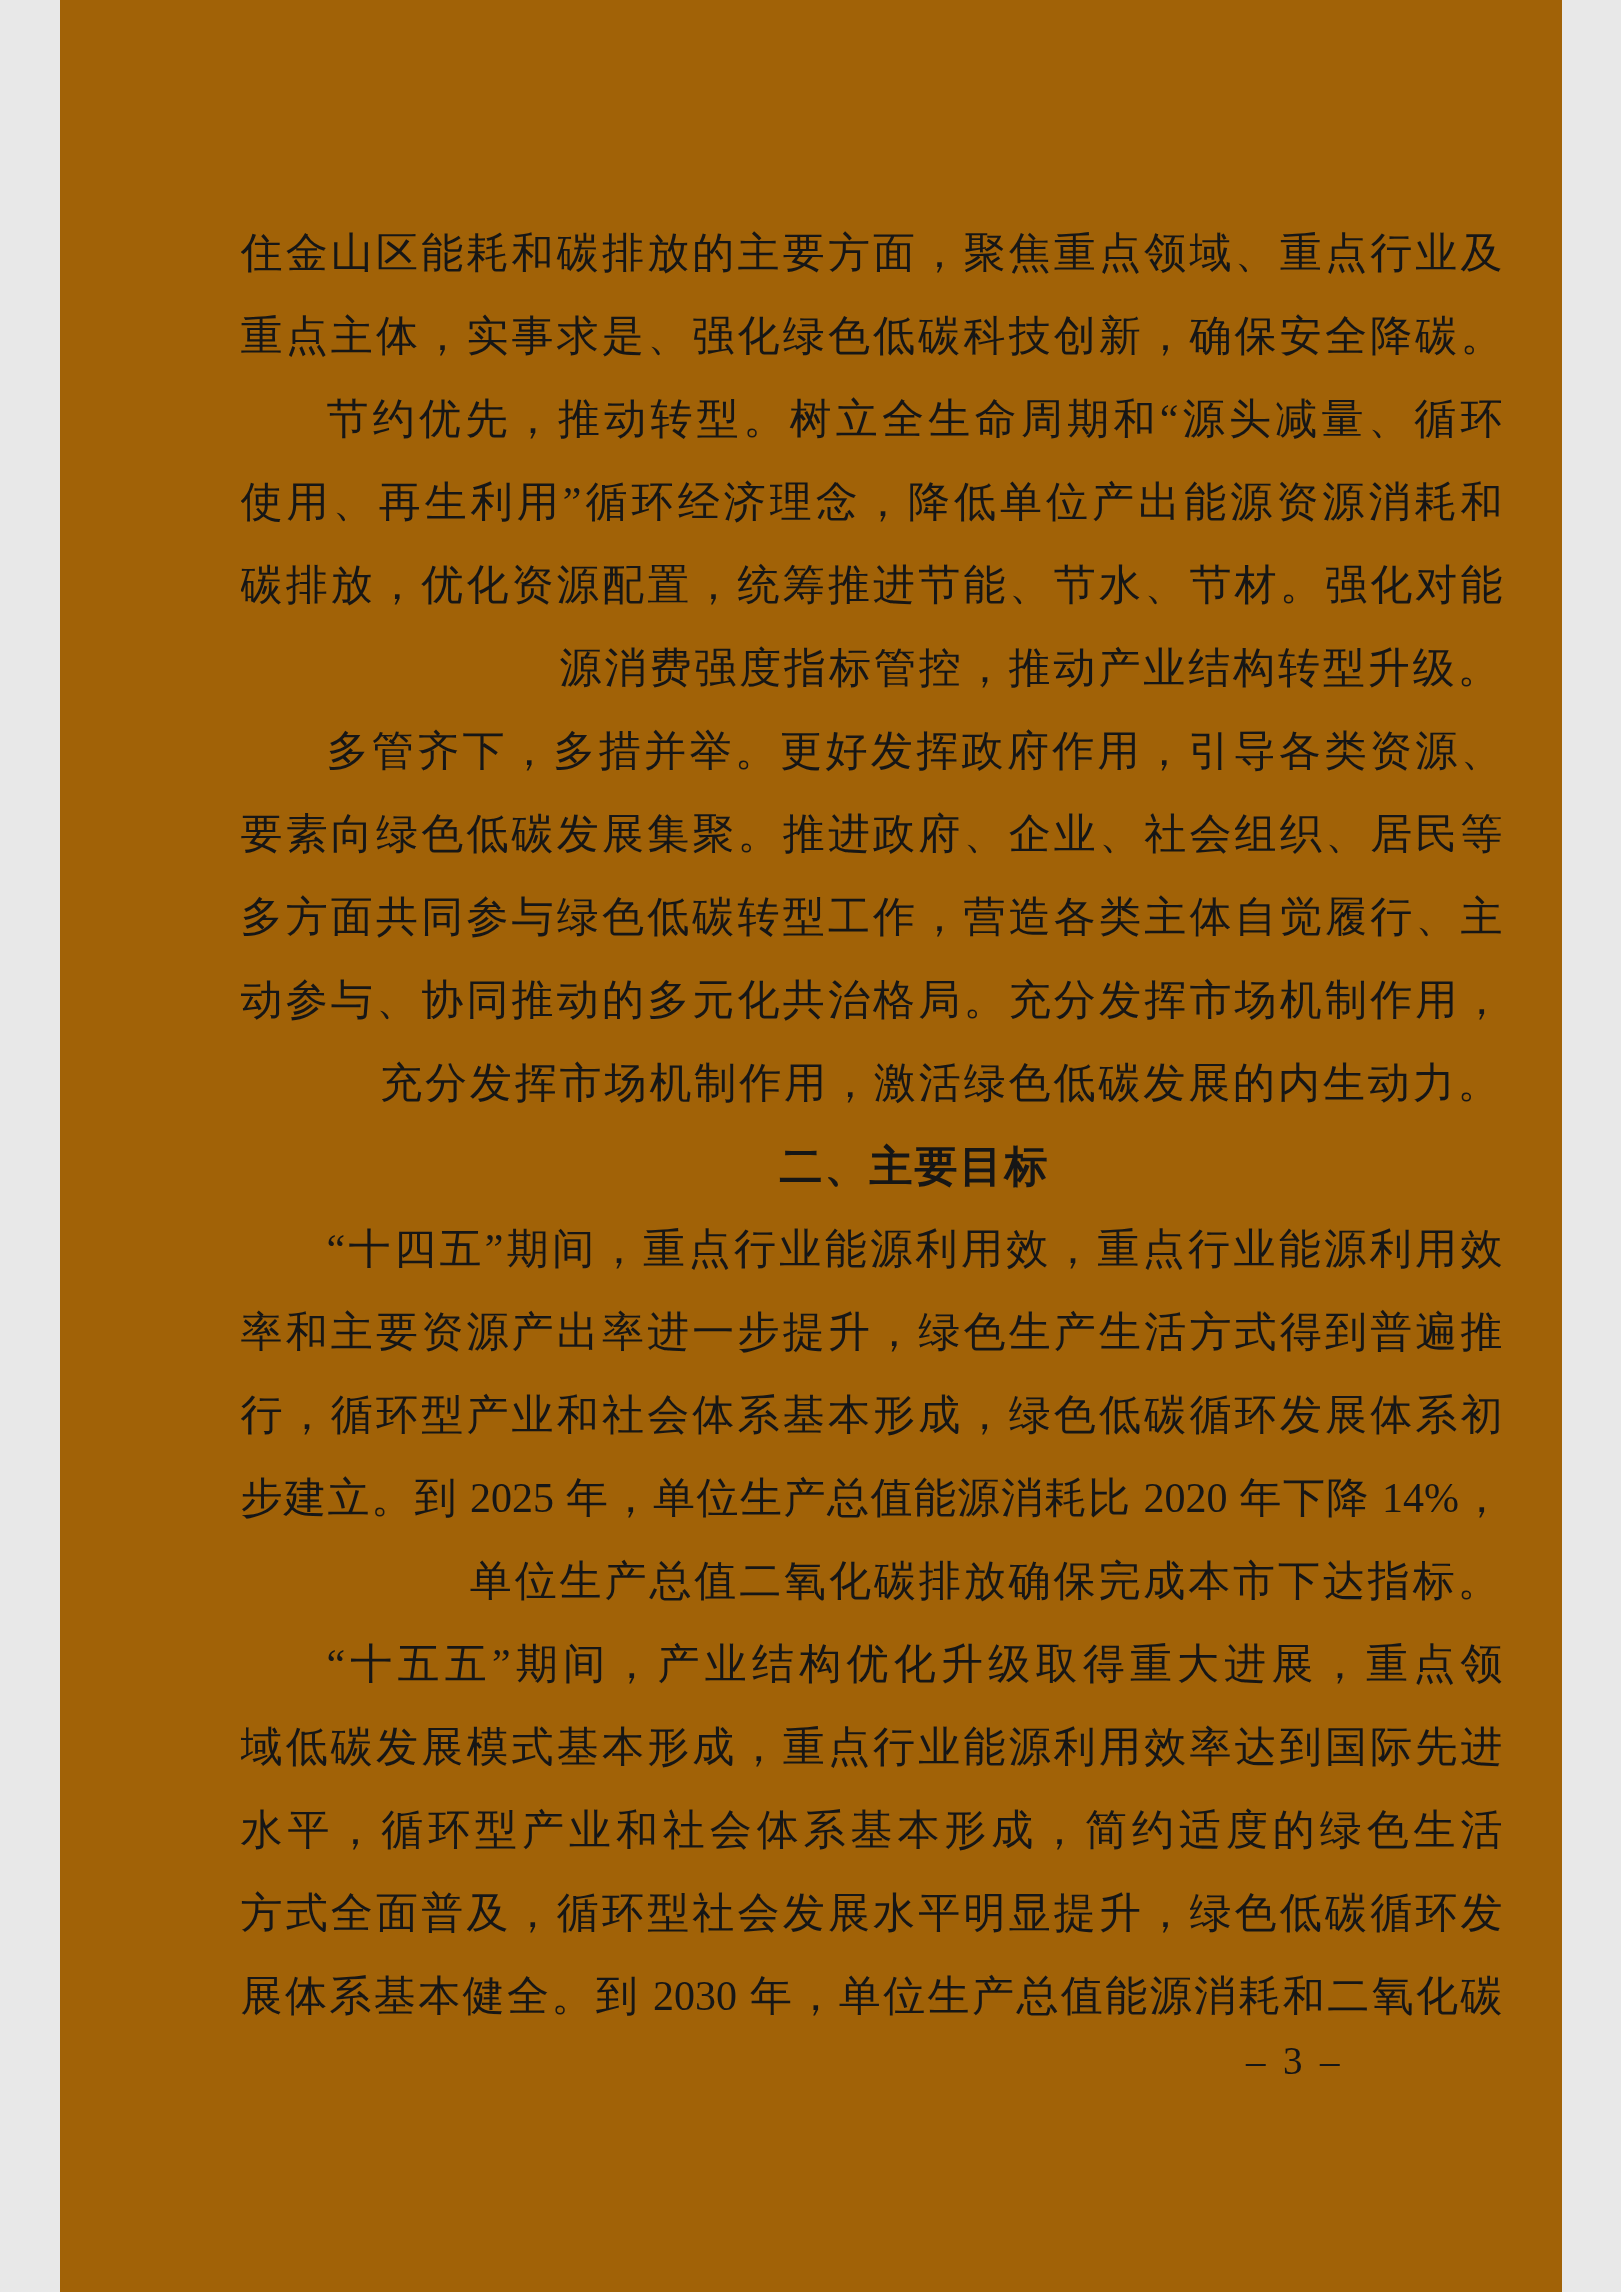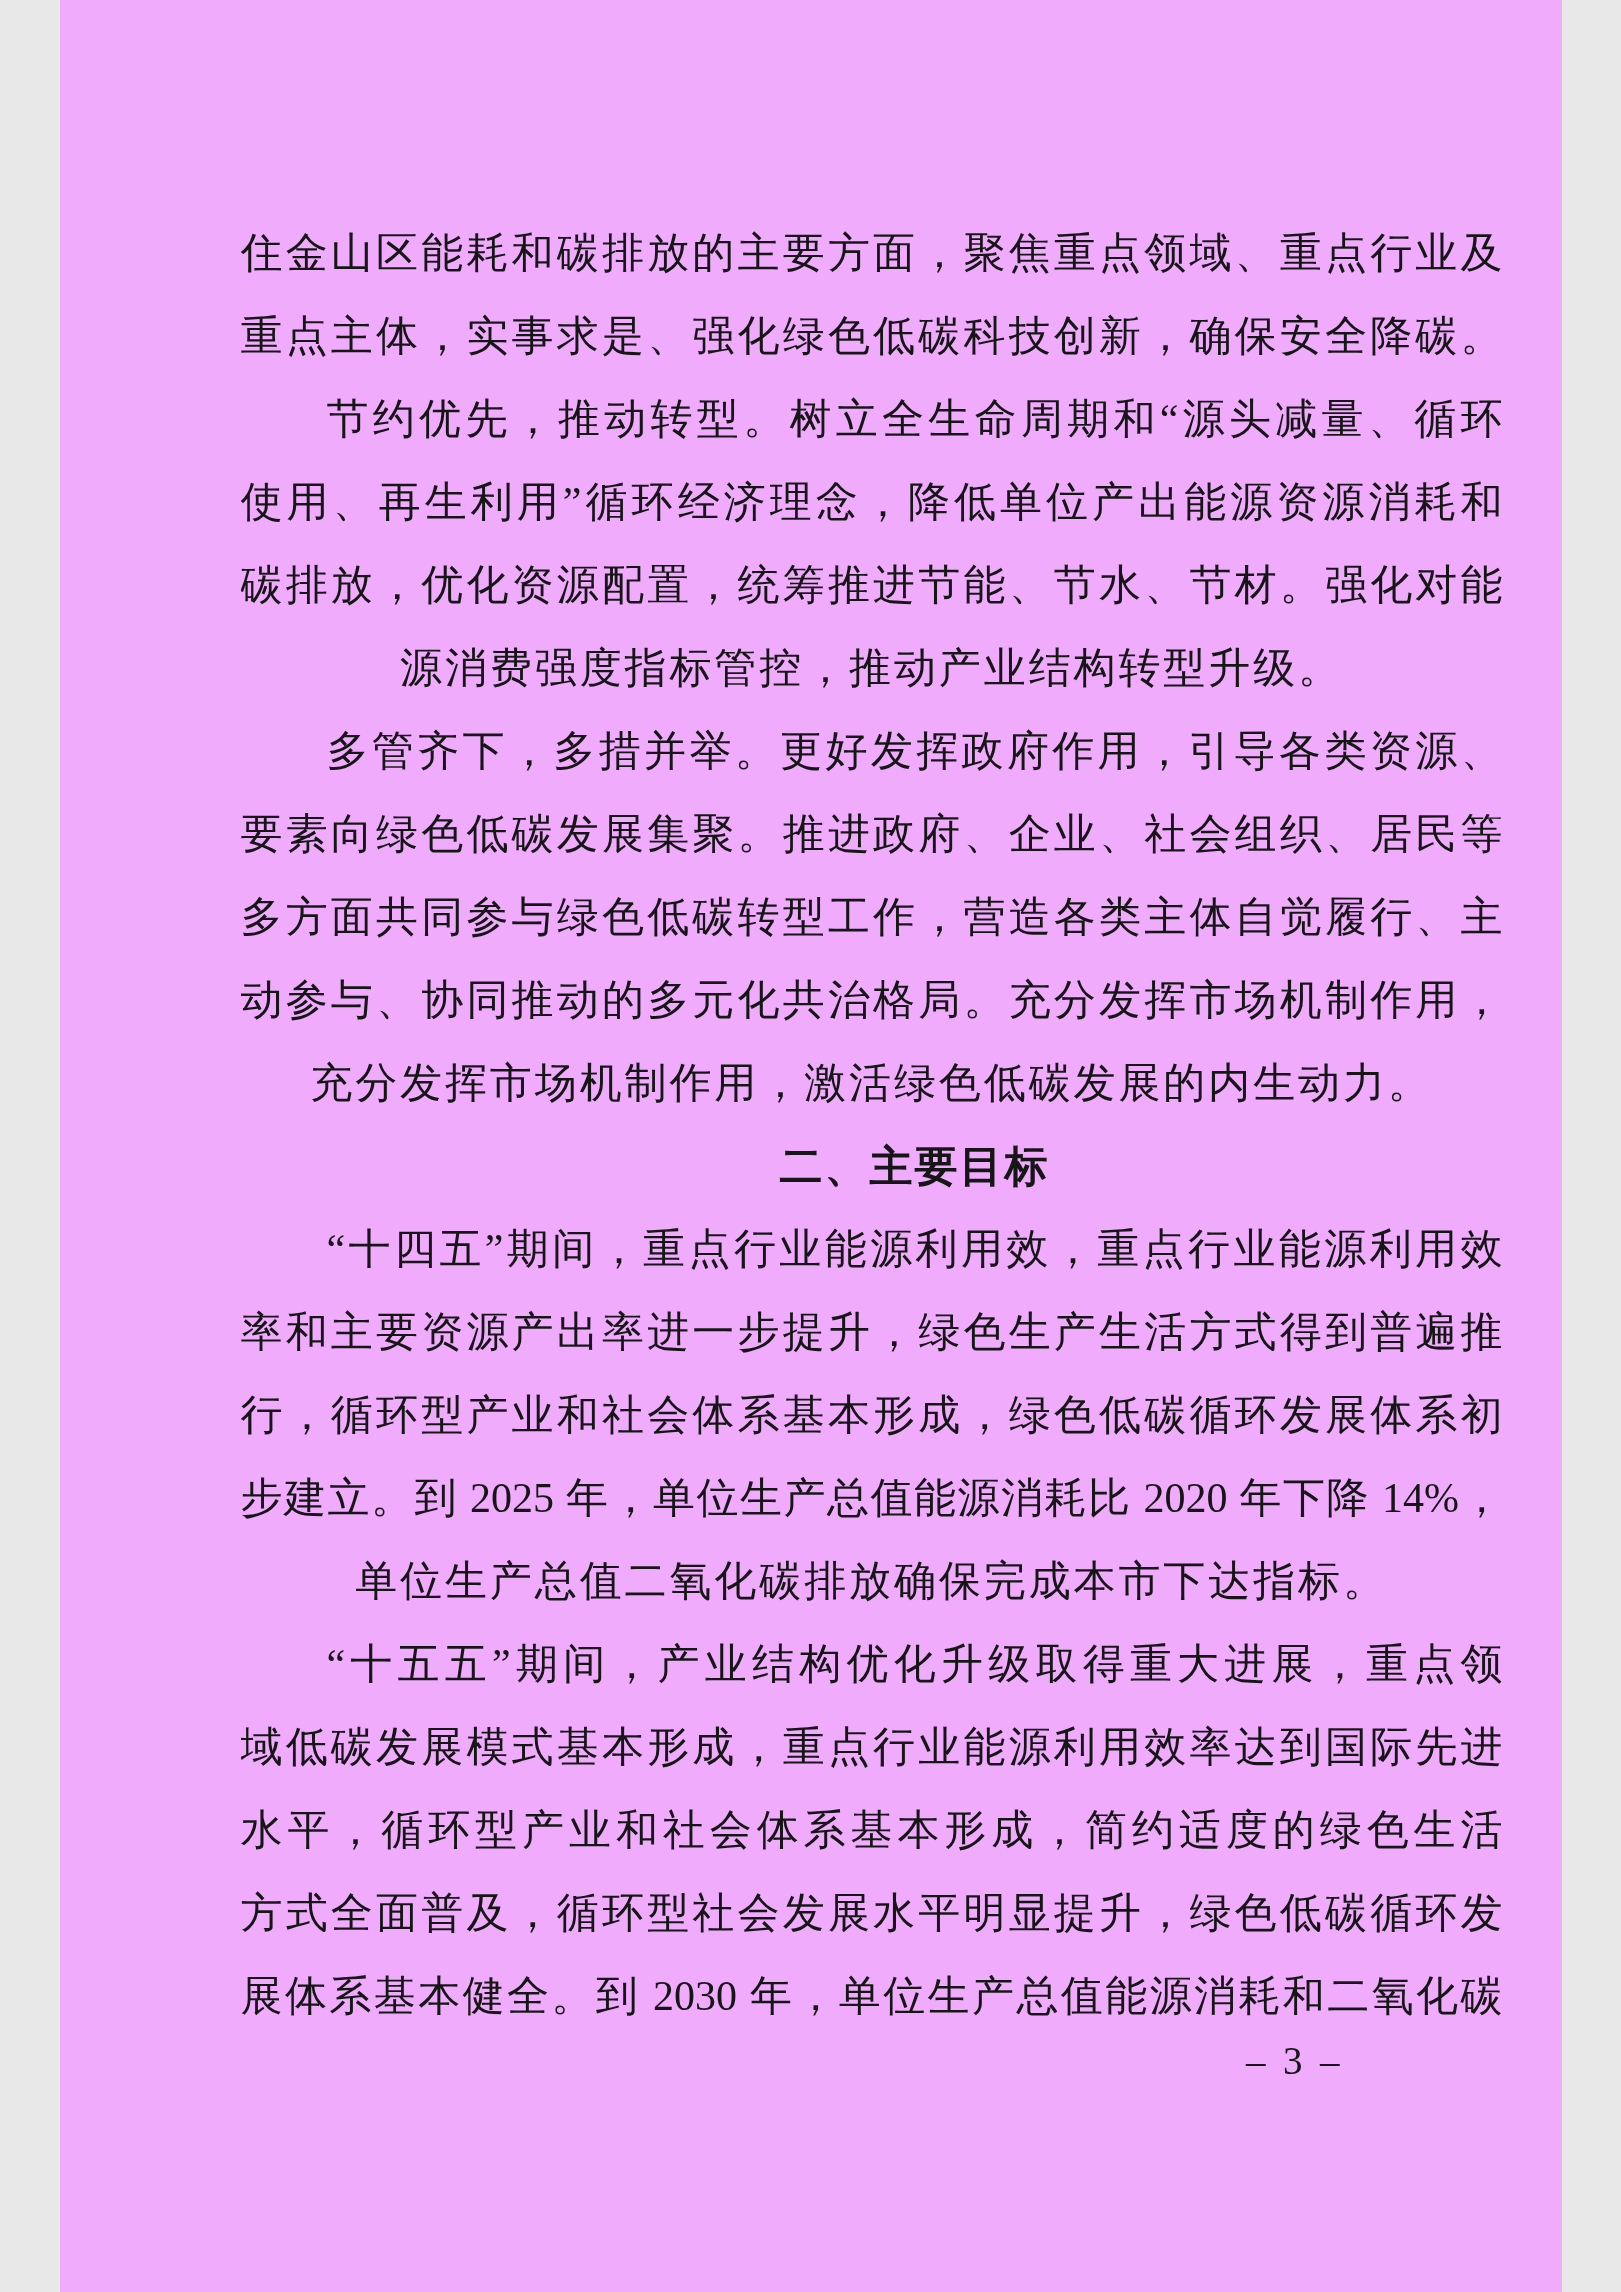--- a/index.html
+++ b/index.html
@@ -5,21 +5,21 @@
   html, body {
     margin: 0;
     padding: 0;
     background: #e8e8e8;
   }
   .page {
     position: relative;
     width: 1502px;
     height: 2293px;
     margin: 0 auto;
-    background: #f0abfc;
+    background: #a16207;
     color: #161616;
     font-family: "Liberation Serif", "DejaVu Serif", serif;
     overflow: hidden;
   }
   .text-block {
     position: absolute;
     left: 181px;
     top: 212px;
     width: 1262px;
   }
@@ -27,21 +27,21 @@
     height: 83px;
     line-height: 83px;
     font-size: 42px;
     overflow: hidden;
   }
   .line.just {
     text-align: justify;
     text-align-last: justify;
   }
   .line.end {
-    text-align: center;
+    text-align: right;
     letter-spacing: 2.9px;
   }
   .line.indent {
     text-indent: 86px;
   }
   .line.heading {
     font-family: "Liberation Sans", "DejaVu Sans", sans-serif;
     font-weight: bold;
     font-size: 43px;
     text-align: center;

